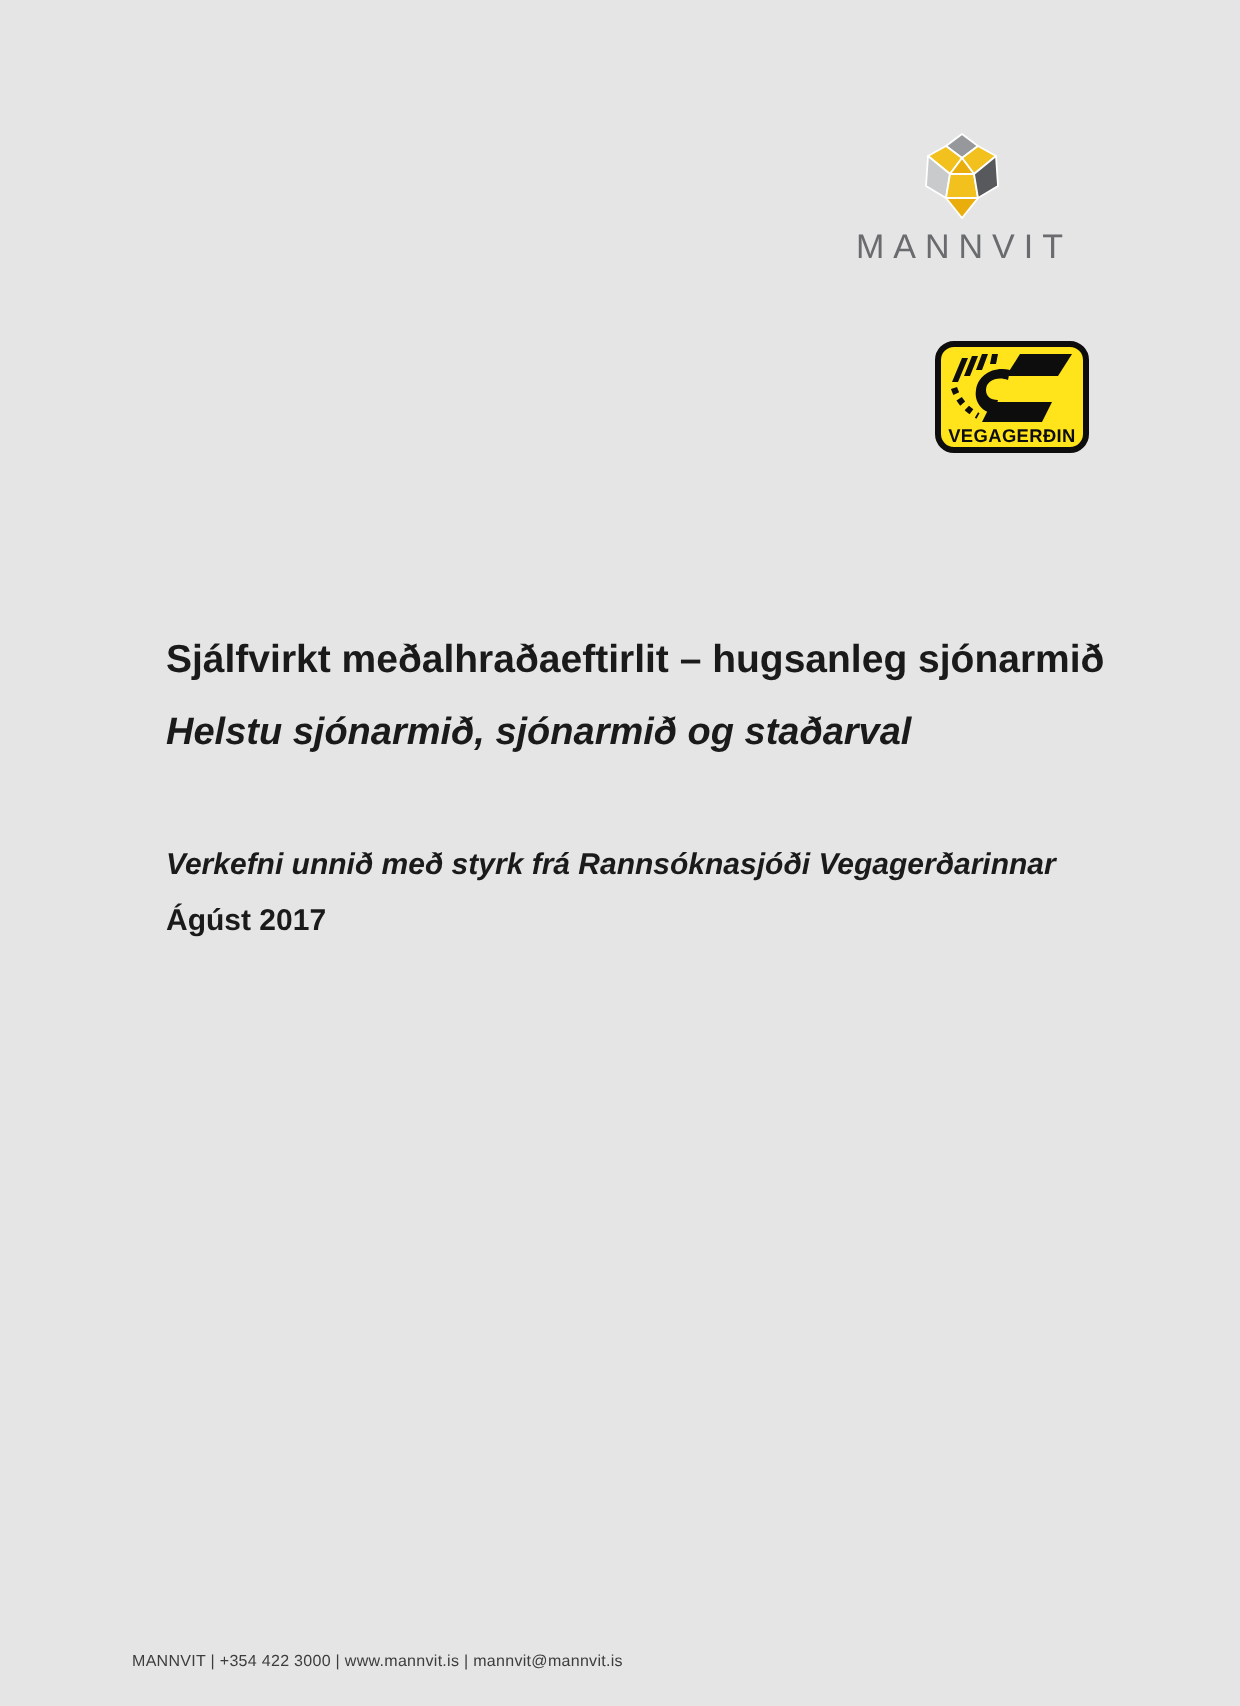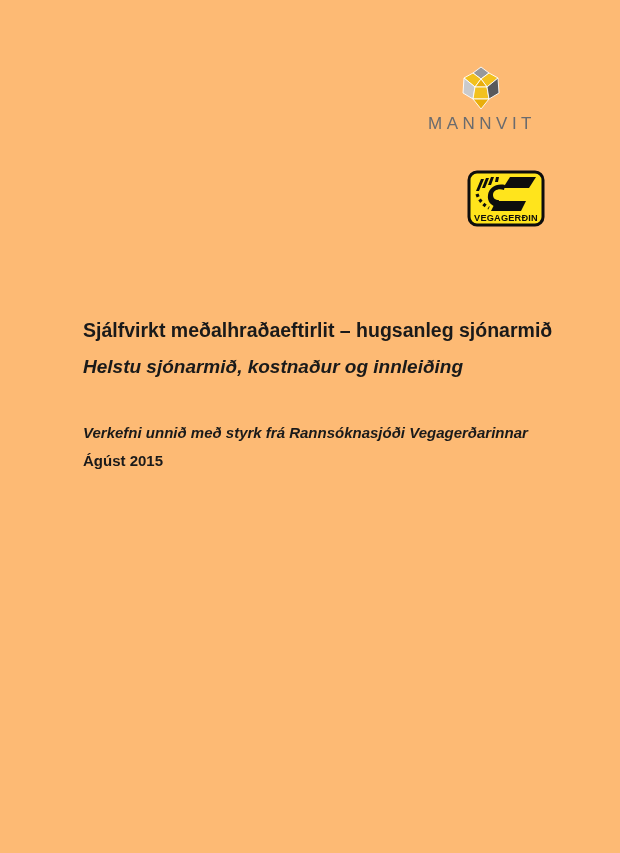--- a/index.html
+++ b/index.html
@@ -1,20 +1,20 @@
 <!DOCTYPE html>
 <html><head>
 <meta charset="utf-8">
 <style>
   html,body{margin:0;padding:0;}
   body{
     width:620px;height:853px;background:#ffffff;position:relative;overflow:hidden;
     font-family:"Liberation Sans",sans-serif;
   }
-  .page{position:absolute;inset:0;background:#fdba74;}
+  .page{position:absolute;inset:0;background:#e5e5e5;}
 
   
   .mannvit-logo{position:absolute;left:424px;top:66px;width:114px;text-align:center;}
   .mannvit-logo svg{display:block;margin:0 auto;}
   .mannvit-wordmark{
     margin-top:4px;font-size:17px;font-weight:400;color:#6a6b6e;
     letter-spacing:4.5px;white-space:nowrap;text-indent:2px;
   }
   .vegagerdin-logo{position:absolute;left:467px;top:170px;width:78px;height:57px;}
 
@@ -81,19 +81,20 @@
 
         <path d="M10,24 Q13,33 22,38" fill="none" stroke="#0d0d0d" stroke-width="3.2" stroke-dasharray="3,3"></path>
 
         <polygon points="29,31 59,31 54,41 24,41"></polygon>
       </g>
       <text x="39" y="51" text-anchor="middle" font-family="Liberation Sans, sans-serif" font-size="9.2" font-weight="700" fill="#0d0d0d" letter-spacing="0.2">VEGAGERÐIN</text>
     </svg>
   </div>
 
   <h1 class="doc-title">Sjálfvirkt meðalhraðaeftirlit – hugsanleg sjónarmið</h1>
-  <h2 class="doc-subtitle">Helstu sjónarmið, kostnaður og innleiðing</h2>
+  <h2 class="doc-subtitle">Helstu sjónarmið, sjónarmið og staðarval</h2>
 
   <div class="project-line1">Verkefni unnið með styrk frá Rannsóknasjóði Vegagerðarinnar</div>
-  <div class="project-line2">Ágúst 2015</div>
+  <div class="project-line2">Ágúst 2017</div>
 
+  <div class="page-footer">MANNVIT | +354 422 3000 | www.mannvit.is | mannvit@mannvit.is</div>
 
 </div>
 
 </body></html>

